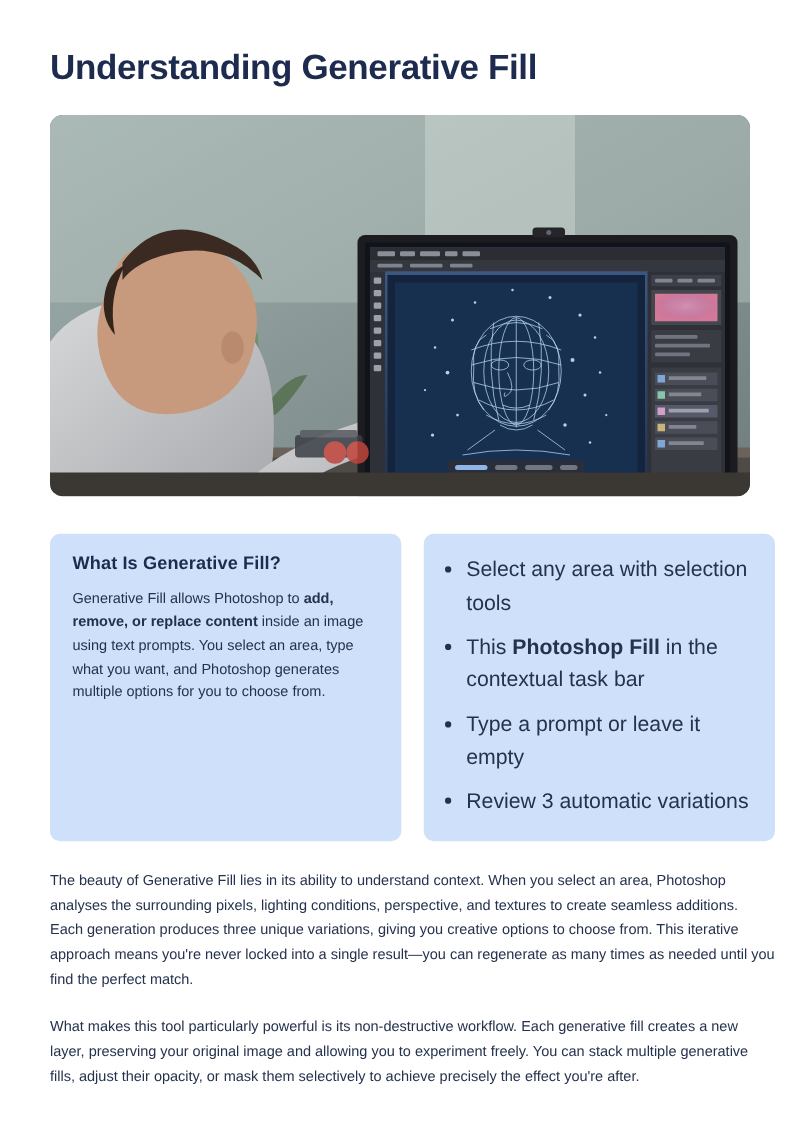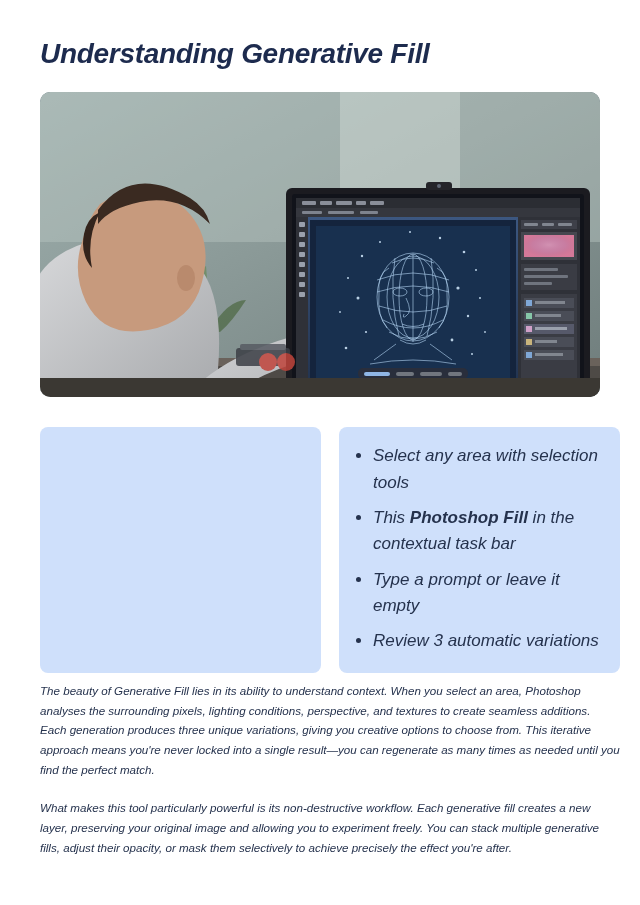--- a/index.html
+++ b/index.html
@@ -13,21 +13,20 @@
     background: #ffffff;
     font-family: "Liberation Sans", sans-serif;
     color: #2b3a55;
     overflow: hidden;
   }
   .page {
     width: 640px;
     height: 905px;
     padding: 28px 20px 0 40px;
     position: relative;
-    font-style: italic;
   }
 
   
   .title {
     font-size: 28px;
     line-height: 1.15;
     font-weight: bold;
     color: #1d2b4e;
     letter-spacing: -0.3px;
     margin: 10px 0 22px 0;
@@ -74,21 +73,21 @@
     padding-left: 16px;
     font-size: 17px;
     line-height: 1.55;
     color: #25324d;
   }
   ul.card-list li { margin-bottom: 9px; }
   ul.card-list li:last-child { margin-bottom: 0; }
   ul.card-list li b { font-weight: bold; }
 
   
-  .paragraphs { margin-top: 8px; }
+  .paragraphs { margin-top: 22px; }
   .para {
     font-size: 11.6px;
     line-height: 1.72;
     color: #25324d;
     margin: 0 0 18px 0;
   }
 </style>
 </head>
 <body>
 
@@ -294,20 +293,24 @@
           <circle cx="246" cy="270" r="9" fill="#c0453c"></circle>
         </g>
         <rect x="0" y="286" width="560" height="19" fill="#3b3833"></rect>
       </g>
     </svg>
   </div>
 
   <div class="cards">
 
     <div class="card">
+      <div class="card-title">What Is Generative Fill?</div>
+      <div class="card-body">
+        <span>Generative Fill allows Photoshop to </span><b>add, remove, or replace content</b><span> inside an image using text prompts. You select an area, type what you want, and Photoshop generates multiple options for you to choose from.</span>
+      </div>
     </div>
 
     <div class="card">
       <ul class="card-list">
         <li><span>Select any area with selection tools</span></li>
         <li><span>This </span><b>Photoshop Fill</b><span> in the contextual task bar</span></li>
         <li><span>Type a prompt or leave it empty</span></li>
         <li><span>Review 3 automatic variations</span></li>
       </ul>
     </div>

